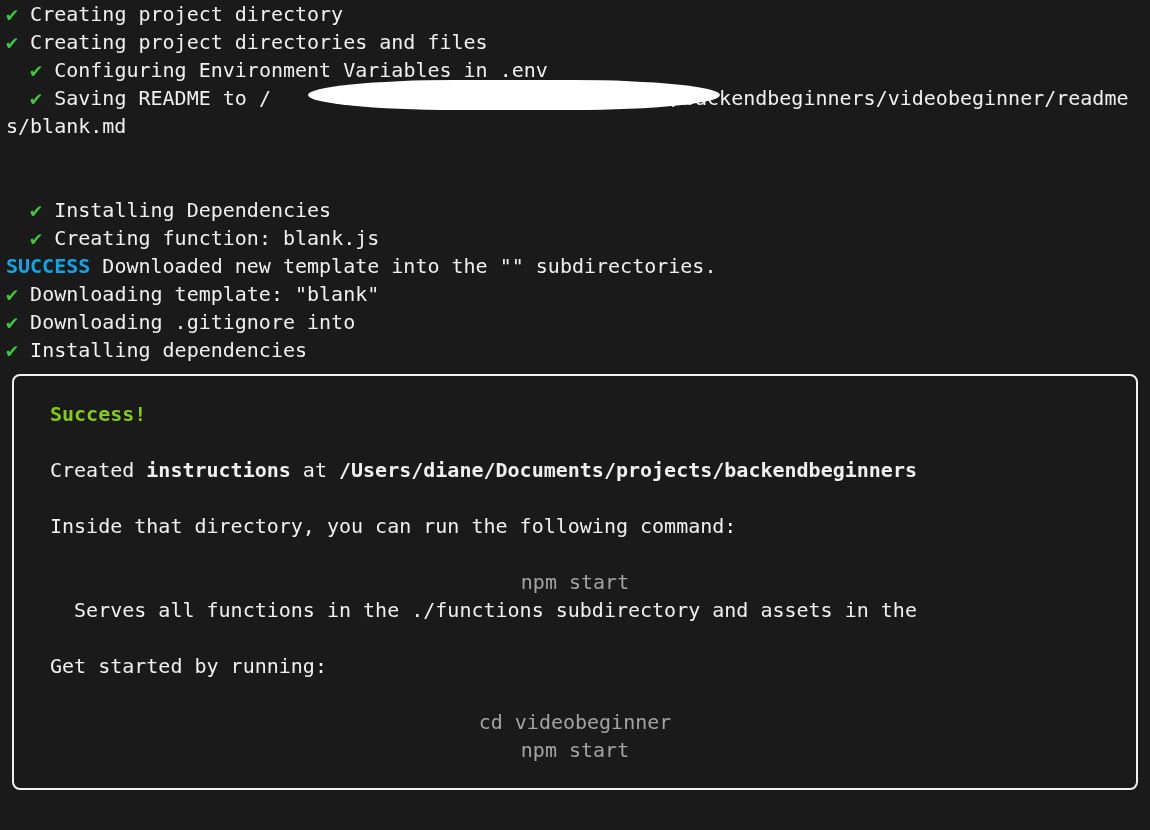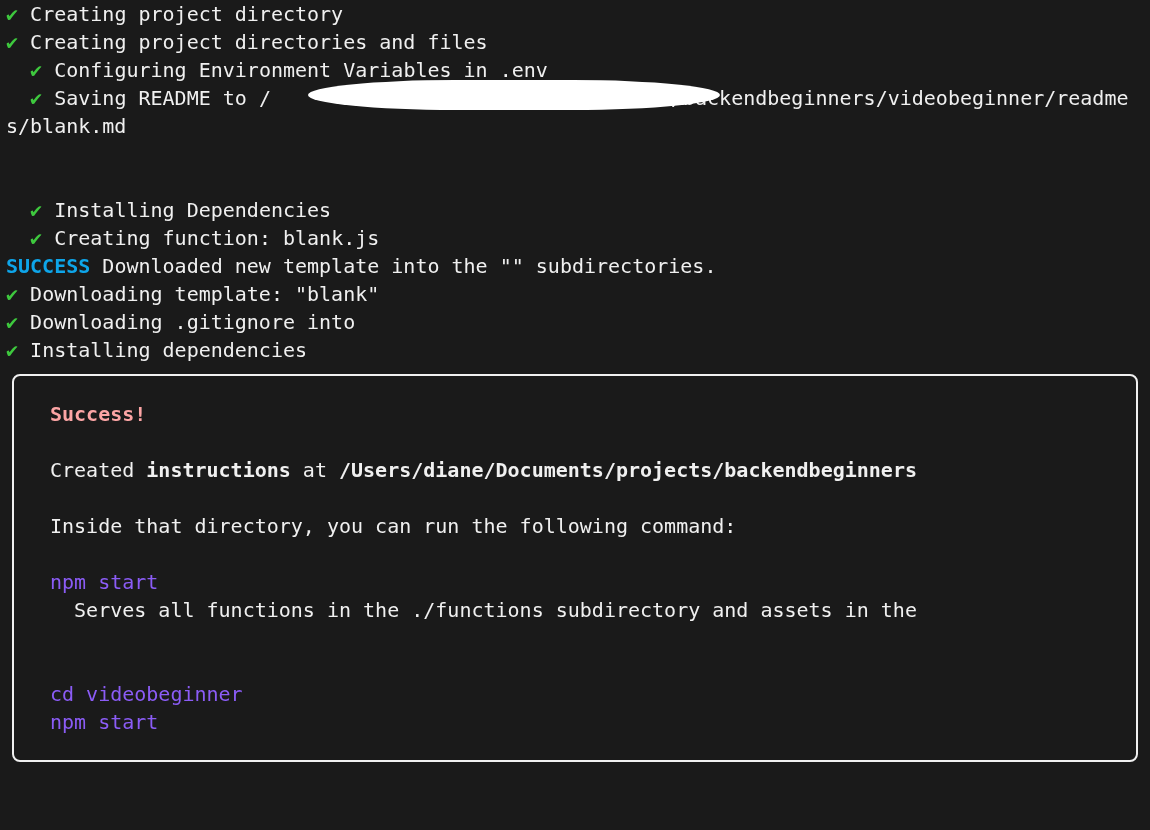--- a/index.html
+++ b/index.html
@@ -13,32 +13,32 @@
       color: #f0f0f0;
       overflow: hidden;
       -webkit-font-smoothing: antialiased;
     }
     .term {
       padding: 0 6px 6px 6px;
       width: 1150px;
     }
     .line { white-space: pre-wrap; word-break: break-all; }
     .check { color: #3ec93e; font-weight: bold; }
-    .green { color: #fca5a5; font-weight: bold; }
+    .green { color: #84cc16; font-weight: bold; }
     .successline { }
     .successword { color: #0ea5e9; font-weight: bold; }
     .box {
       border: 2px solid #f0f0f0;
       border-radius: 8px;
       margin: 10px 6px 6px 6px;
       padding: 24px 36px;
     }
     .boxline { white-space: pre-wrap; margin: 0; }
     .bold { font-weight: bold; }
-    .purple { color: #8b5cf6; }
+    .purple { color: #a3a3a3; text-align: center; }
     .spacer { height: 1.4em; }
     .indentblock { padding-left: 2ch; }
     .redact {
       position: absolute;
       background: #ffffff;
       border-radius: 50% / 70%;
     }
     .relwrap { position: relative; }
   </style>
 </head>
@@ -72,18 +72,19 @@
   <div class="box">
     <div class="boxline green">Success!</div>
     <div class="spacer"></div>
     <div class="boxline"><span>Created </span><span class="bold">instructions</span><span> at </span><span class="bold">/Users/diane/Documents/projects/backendbeginners</span></div>
     <div class="spacer"></div>
     <div class="boxline">Inside that directory, you can run the following command:</div>
     <div class="spacer"></div>
     <div class="boxline purple">npm start</div>
     <div class="boxline indentblock">Serves all functions in the ./functions subdirectory and assets in the</div>
     <div class="spacer"></div>
+    <div class="boxline">Get started by running:</div>
     <div class="spacer"></div>
     <div class="boxline purple">cd videobeginner</div>
     <div class="boxline purple">npm start</div>
   </div>
 
 </div>
 
 </body></html>

